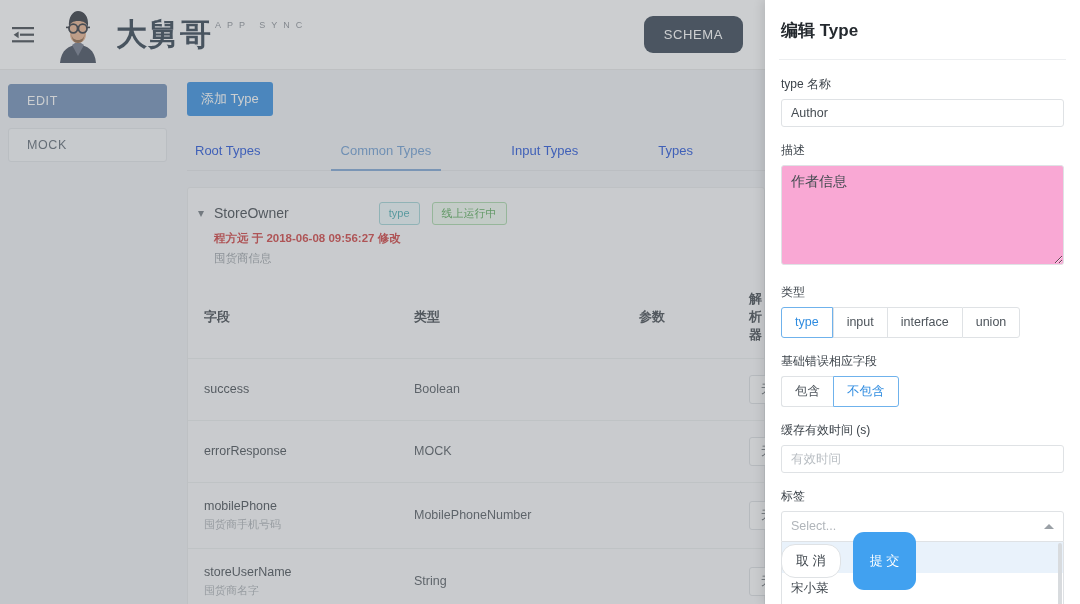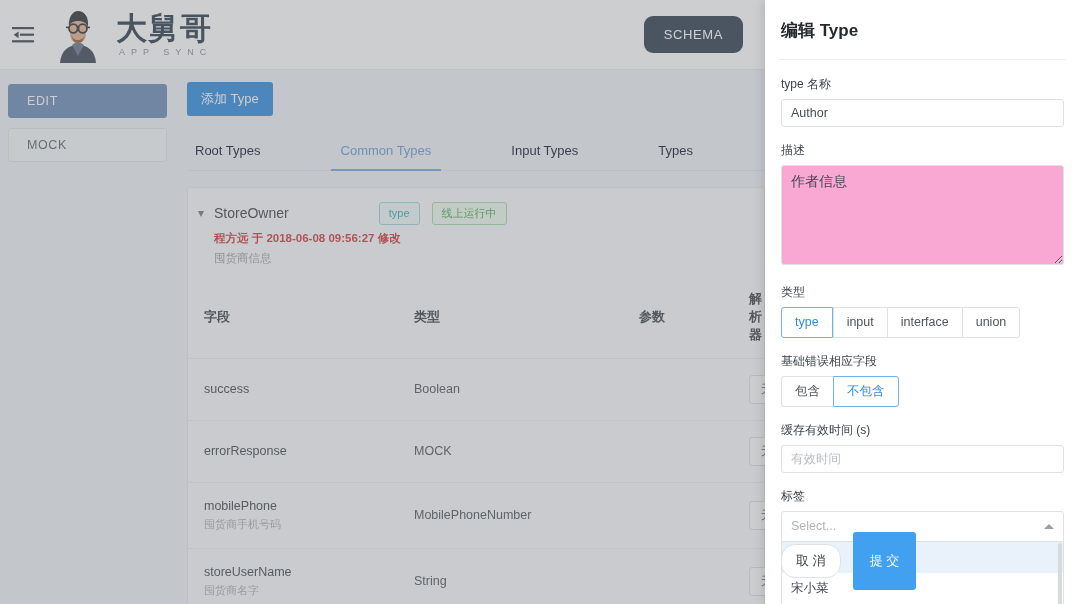--- a/index.html
+++ b/index.html
@@ -54,21 +54,21 @@
     width: 56px; height: 56px;
     border-radius: 4px;
     position: relative;
     overflow: hidden;
     flex: 0 0 auto;
   }
   .avatar svg { display:block; }
   .brand-text {
     margin-left: 10px;
     display: flex;
-    flex-direction: column;
+    flex-direction: row;
     justify-content: center;
   }
   .brand-title {
     font-family: "DejaVu Sans", sans-serif;
     font-size: 31px;
     font-weight: bold;
     color: #2b3a4a;
     letter-spacing: 1px;
     line-height: 1.05;
   }
@@ -145,21 +145,21 @@
   }
 
   .tabs {
     margin-top: 17px;
     display: flex;
     border-bottom: 1px solid #e4e6e9;
     padding-left: 4px;
   }
   .tab {
     font-size: 13px;
-    color: #0f172a;
+    color: #1d4ed8;
     padding: 10px 4px 12px 4px;
     margin-right: 72px;
     cursor: pointer;
     position: relative;
     white-space: nowrap;
   }
   .tab.active { color: #6b9bd2; }
   .tab.active::after {
     content: "";
     position: absolute;
@@ -422,21 +422,21 @@
     cursor: pointer;
     margin-right: 12px;
     font-family: "Liberation Sans", "DejaVu Sans", sans-serif;
   }
   .btn-submit {
     border: none;
     background: #41a1f0;
     color: #ffffff;
     font-size: 13px;
     padding: 20px 17px;
-    border-radius: 3px;
+    border-radius: 11px;
     cursor: pointer;
     font-family: "Liberation Sans", "DejaVu Sans", sans-serif;
   }
 </style>
 </head>
 <body>
 
 <div id="app-root">
 
   <div class="app-header">

